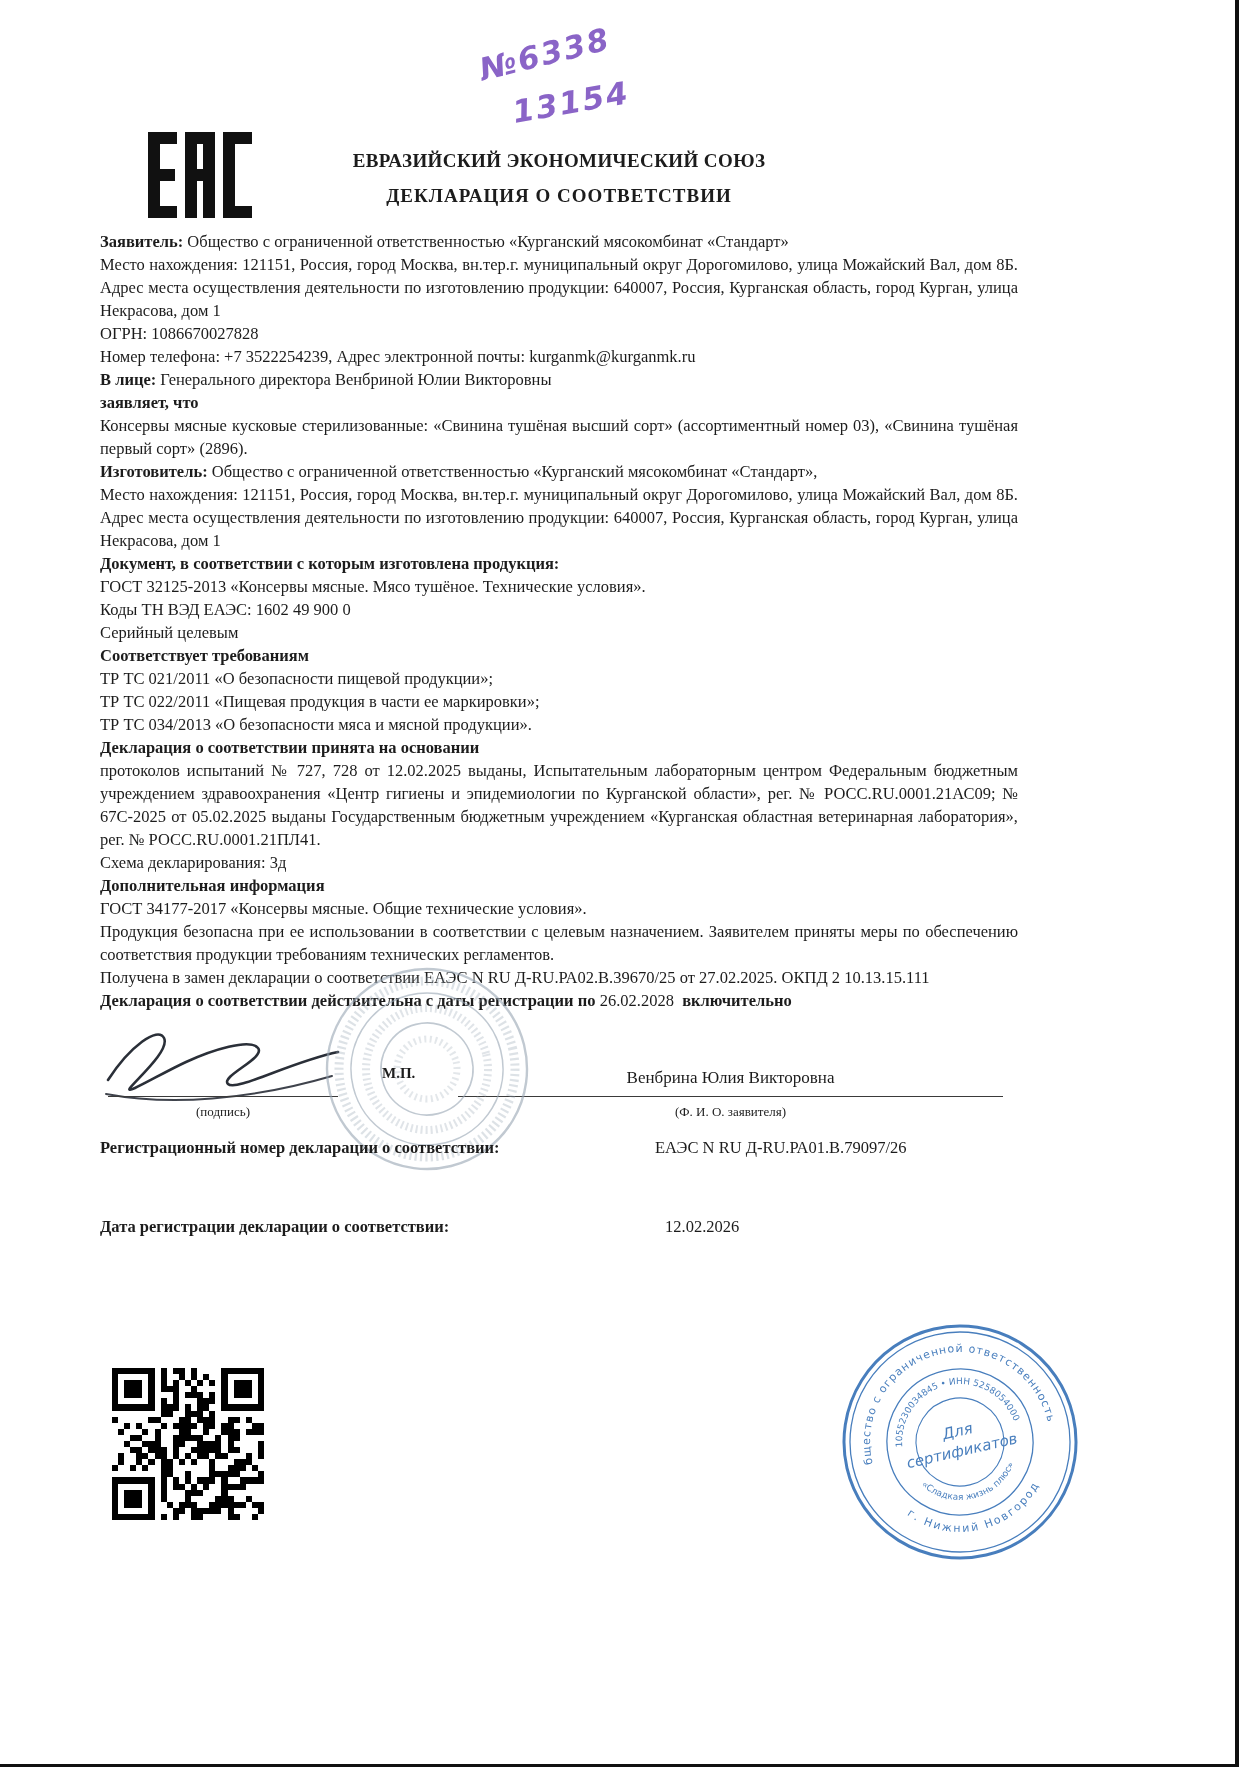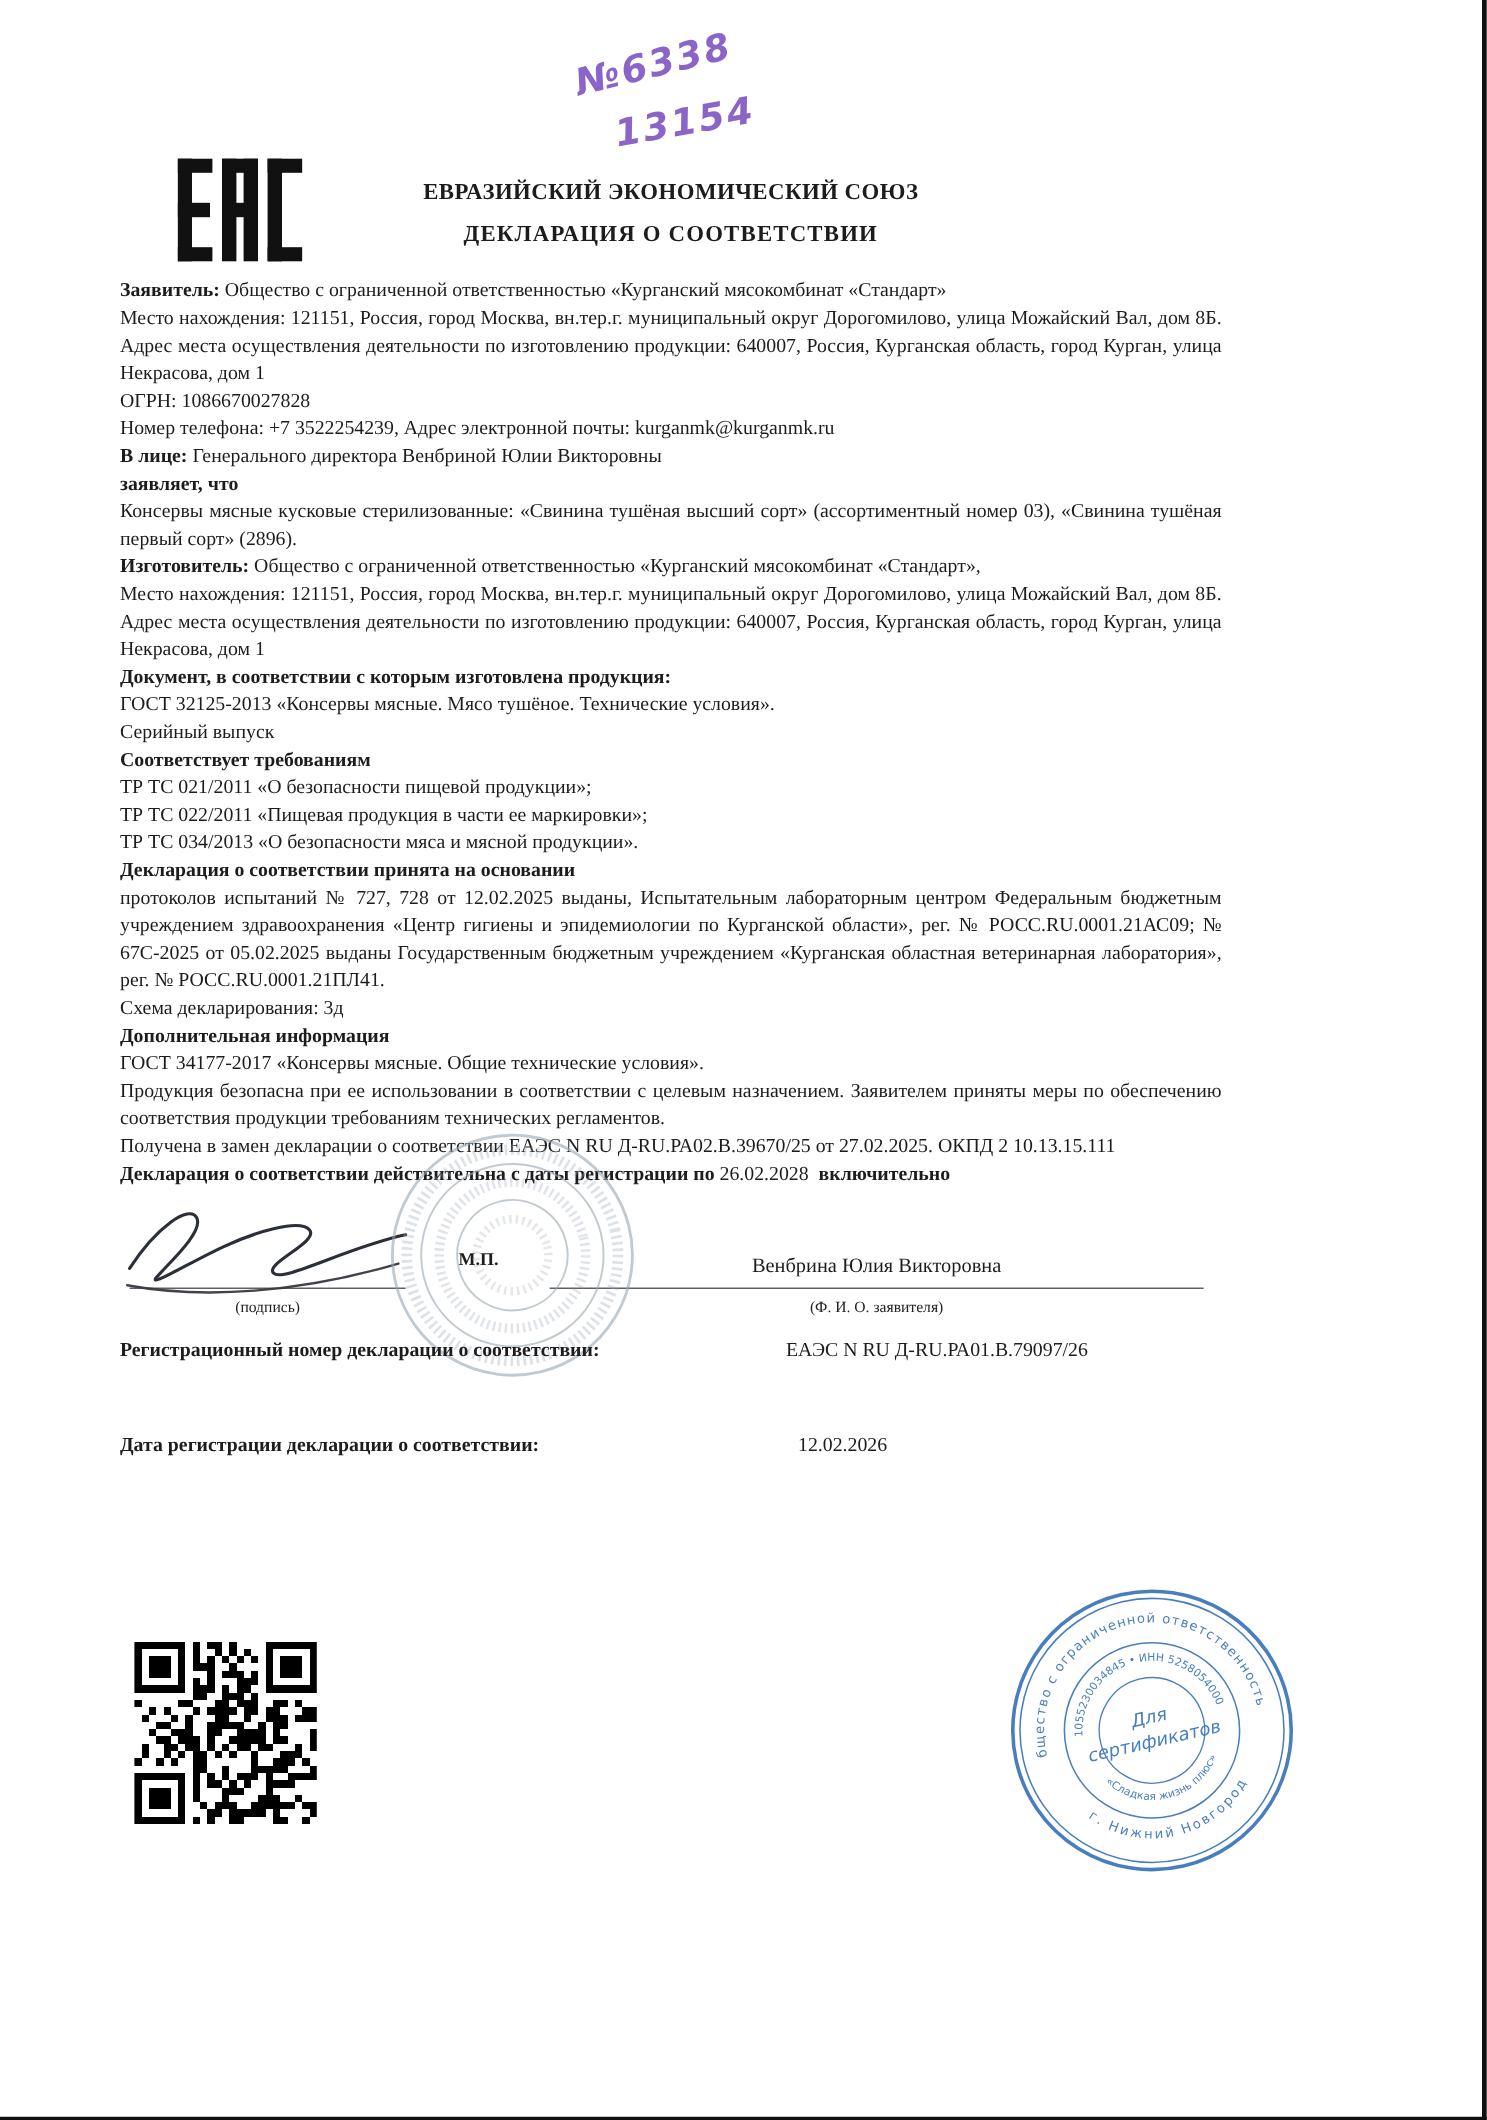--- a/index.html
+++ b/index.html
@@ -98,21 +98,22 @@
 
     <p class="b mt8">заявляет, что</p>
     <p>Консервы мясные кусковые стерилизованные: «Свинина тушёная высший сорт» (ассортиментный номер 03), «Свинина тушёная первый сорт» (2896).</p>
     <p>
       <span class="b">Изготовитель:</span>
       <span>Общество с ограниченной ответственностью «Курганский мясокомбинат «Стандарт»,</span>
     </p>
     <p>Место нахождения: 121151, Россия, город Москва, вн.тер.г. муниципальный округ Дорогомилово, улица Можайский Вал, дом 8Б. Адрес места осуществления деятельности по изготовлению продукции: 640007, Россия, Курганская область, город Курган, улица Некрасова, дом 1</p>
     <p class="b">Документ, в соответствии с которым изготовлена продукция:</p>
     <p>ГОСТ 32125-2013 «Консервы мясные. Мясо тушёное. Технические условия».</p>
-    <p>Серийный выпуск</p>
+    <p>Коды ТН ВЭД ЕАЭС: 1602 49 900 0</p>
+    <p>Серийный целевым</p>
 
     <p class="b mt12">Соответствует требованиям</p>
     <p>ТР ТС 021/2011 «О безопасности пищевой продукции»;</p>
     <p>ТР ТС 022/2011 «Пищевая продукция в части ее маркировки»;</p>
     <p>ТР ТС 034/2013 «О безопасности мяса и мясной продукции».</p>
 
     <p class="b mt16">Декларация о соответствии принята на основании</p>
     <p>протоколов испытаний № 727, 728 от 12.02.2025 выданы, Испытательным лабораторным центром Федеральным бюджетным учреждением здравоохранения «Центр гигиены и эпидемиологии по Курганской области», рег. № РОСС.RU.0001.21АС09; № 67С-2025 от 05.02.2025 выданы Государственным бюджетным учреждением «Курганская областная ветеринарная лаборатория», рег. № РОСС.RU.0001.21ПЛ41.</p>
     <p class="mt8">Схема декларирования: 3д</p>
 

